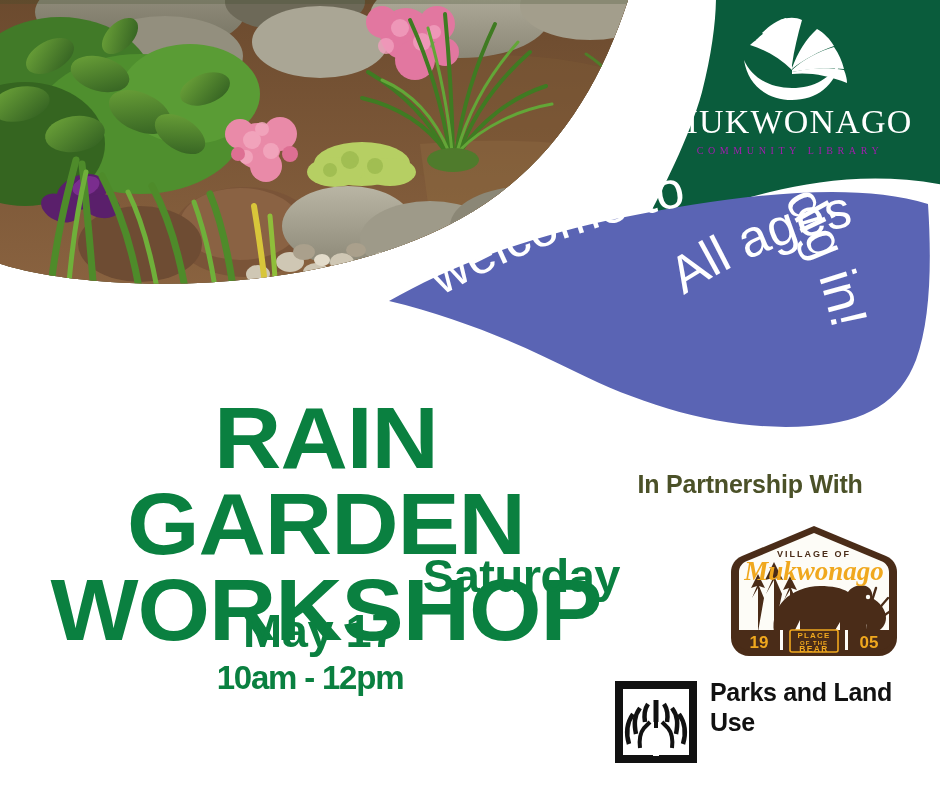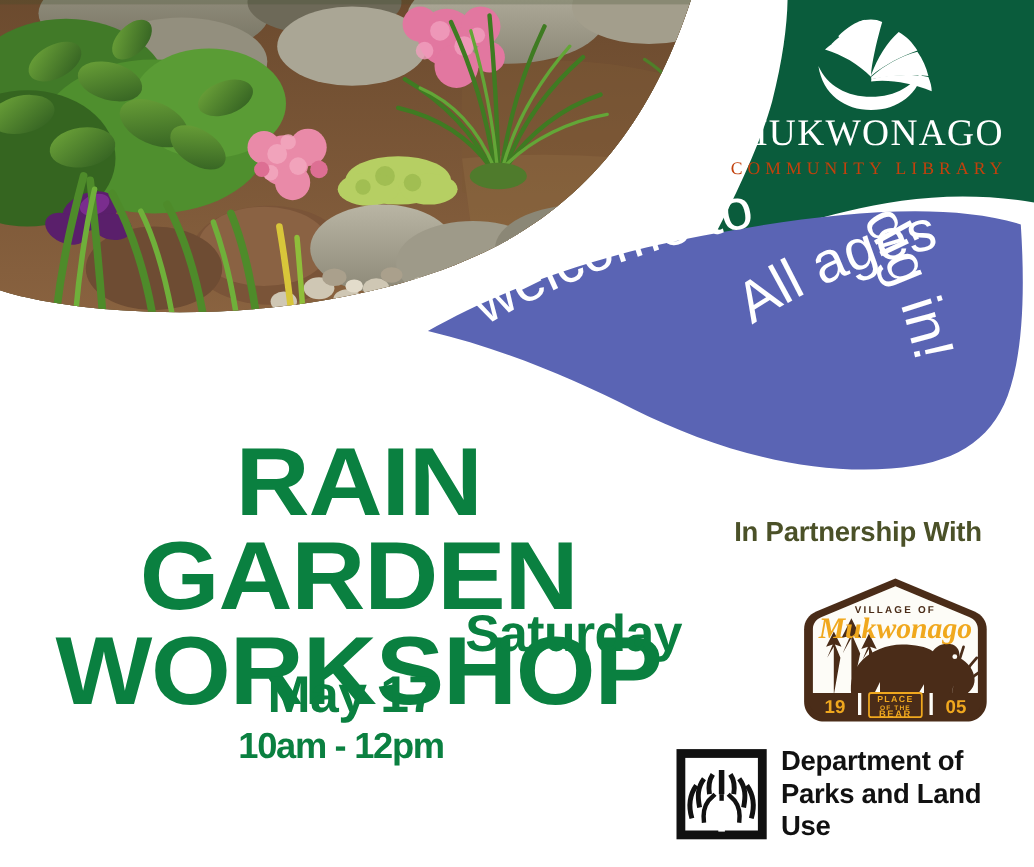--- a/index.html
+++ b/index.html
@@ -17,21 +17,21 @@
     clip-path: path("M150,0 L430,0 L430,190 C360,176 300,184 250,196 C196,209 150,226 118,240 C142,196 170,140 182,96 C192,57 196,24 196,0 Z");
     background:#0a5c3c;}
 
   
   .lib-logo{position:absolute;left:660px;top:12px;width:260px;height:160px;}
   .lib-mark{position:absolute;left:62px;top:0;width:140px;height:90px;}
   .lib-name{position:absolute;left:0;top:93px;width:260px;text-align:center;
     font-family:"Liberation Serif",serif;color:#ffffff;font-size:34px;letter-spacing:1.2px;
     line-height:1;}
   .lib-sub{position:absolute;left:0;top:133px;width:260px;text-align:center;
-    font-family:"Liberation Serif",serif;color:#c2410c;font-size:16px;letter-spacing:4.6px;}
+    font-family:"Liberation Serif",serif;color:#a21caf;font-size:10px;letter-spacing:4.6px;}
 
   
   .blue-blob{position:absolute;left:380px;top:170px;width:560px;height:260px;
     clip-path: path("M9,131 C70,96 150,66 240,48 C350,26 470,10 548,34 C552,96 550,152 536,190 C520,232 486,252 430,256 C352,262 268,238 196,202 C140,174 80,148 9,131 Z");
     background:#5a64b4;}
 
   .arc-text{position:absolute;left:380px;top:170px;width:560px;height:260px;pointer-events:none;}
   .arc-text text{fill:#ffffff;font-family:"Liberation Sans",sans-serif;}
 
   
@@ -43,21 +43,21 @@
 
   
   .sessions{position:absolute;left:0px;top:548px;width:620px;display:flex;}
   .session{flex:1;text-align:center;color:#0a8040;font-weight:bold;
     font-family:"Liberation Sans",sans-serif;}
   .session .day{display:block;font-size:47px;line-height:1.18;letter-spacing:-0.5px;text-align:right;}
   .session .date{display:block;font-size:47px;line-height:1.18;letter-spacing:-0.5px;padding-left:20px;}
   .session .time{display:block;font-size:33px;line-height:1.18;letter-spacing:-1.2px;}
 
   
-  .partner-head{position:absolute;left:630px;top:470px;width:300px;text-align:center;
+  .partner-head{position:absolute;left:600px;top:470px;width:300px;text-align:center;
     color:#4b5128;font-weight:bold;font-size:25px;letter-spacing:-0.2px;}
 
   
   .seal{position:absolute;left:728px;top:524px;width:172px;height:150px;}
 
   
   .wauk{position:absolute;left:612px;top:676px;width:322px;height:100px;}
   .wauk-mark{position:absolute;left:0;top:2px;width:88px;height:88px;}
   .wauk-text{position:absolute;left:98px;top:2px;width:230px;color:#111111;
     font-weight:bold;font-size:25px;line-height:1.18;letter-spacing:-0.3px;}
@@ -389,18 +389,17 @@
           <path d="M60,30 C66,38 66,46 64,56" stroke-width="4.5"></path>
           <path d="M21,36 C14,46 14,56 17,66" stroke-width="4.5"></path>
           <path d="M67,36 C74,46 74,56 71,66" stroke-width="4.5"></path>
           <path d="M38,44 L32,50 C28,55 27,62 28,70" stroke-width="4"></path>
           <path d="M50,44 L56,50 C60,55 61,62 60,70" stroke-width="4"></path>
         </g>
         <rect x="41" y="50" width="6" height="28" fill="#ffffff"></rect>
       </svg>
     </div>
     <div class="wauk-text">
-      <span>Department of</span>
       <span>Parks and Land Use</span>
     </div>
   </div>
 
 </div>
 
 </body></html>

